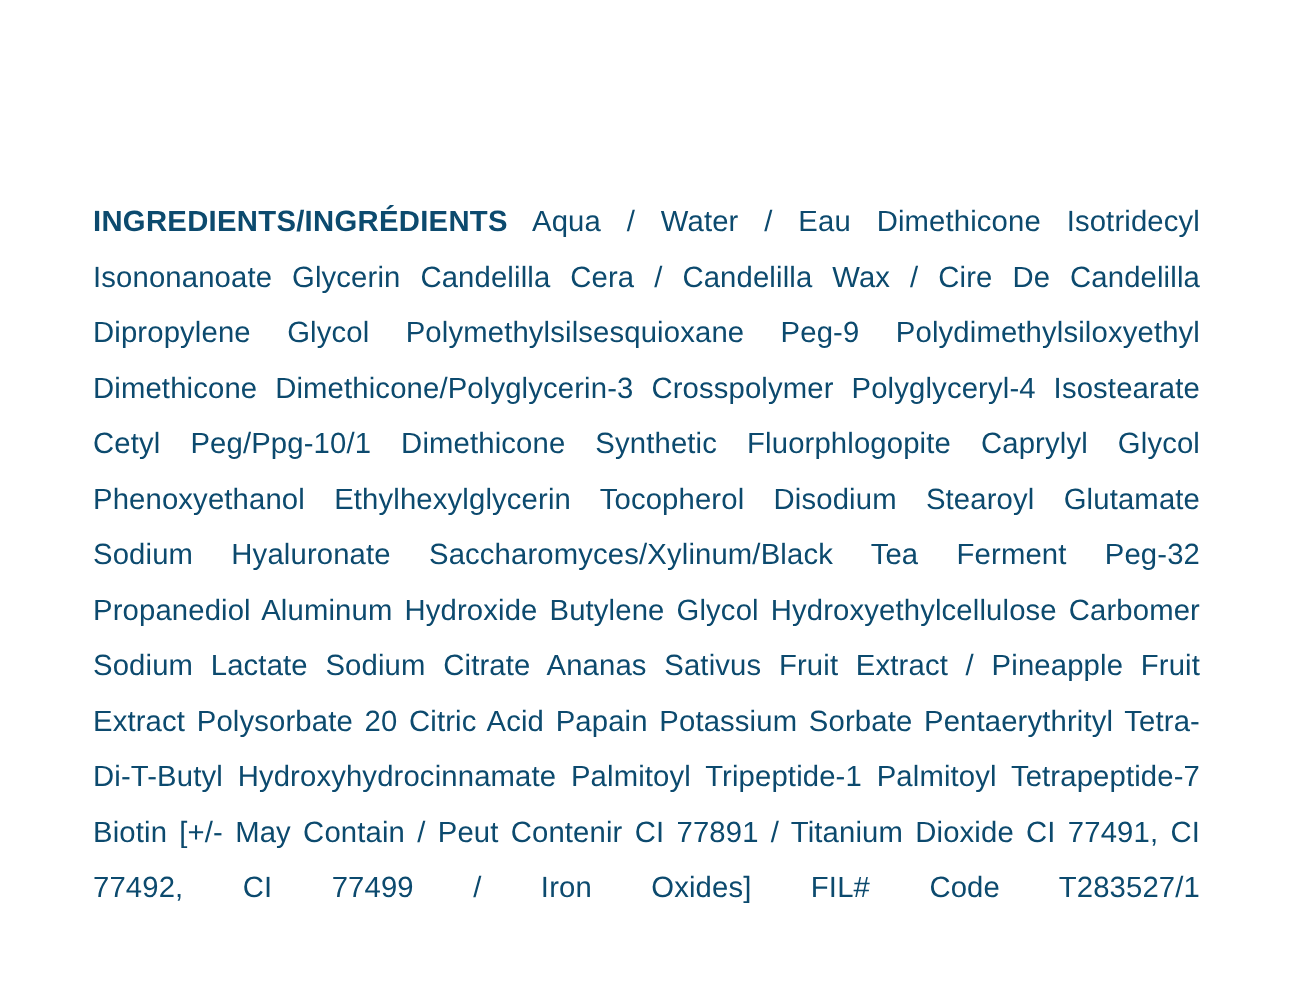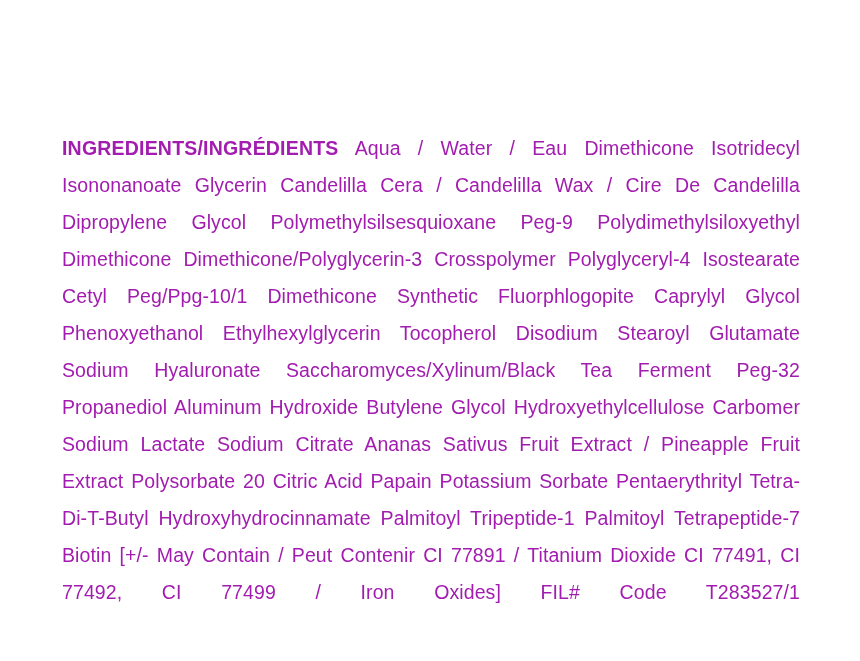--- a/index.html
+++ b/index.html
@@ -25,21 +25,21 @@
   .ingredients-block {
     position: absolute;
     left: 62px;
     top: 110px;
     width: 738px;
   }
   .ingredients-text {
     font-family: "Liberation Sans", sans-serif;
     font-size: 19.5px;
     line-height: 37px;
-    color: #a21caf;
+    color: #0c4a6e;
     text-align: justify;
     text-justify: inter-word;
     letter-spacing: 0.1px;
     word-spacing: 1px;
     -webkit-hyphens: none;
     hyphens: none;
   }
   .ingredients-heading {
     font-weight: bold;
     letter-spacing: 0.2px;

